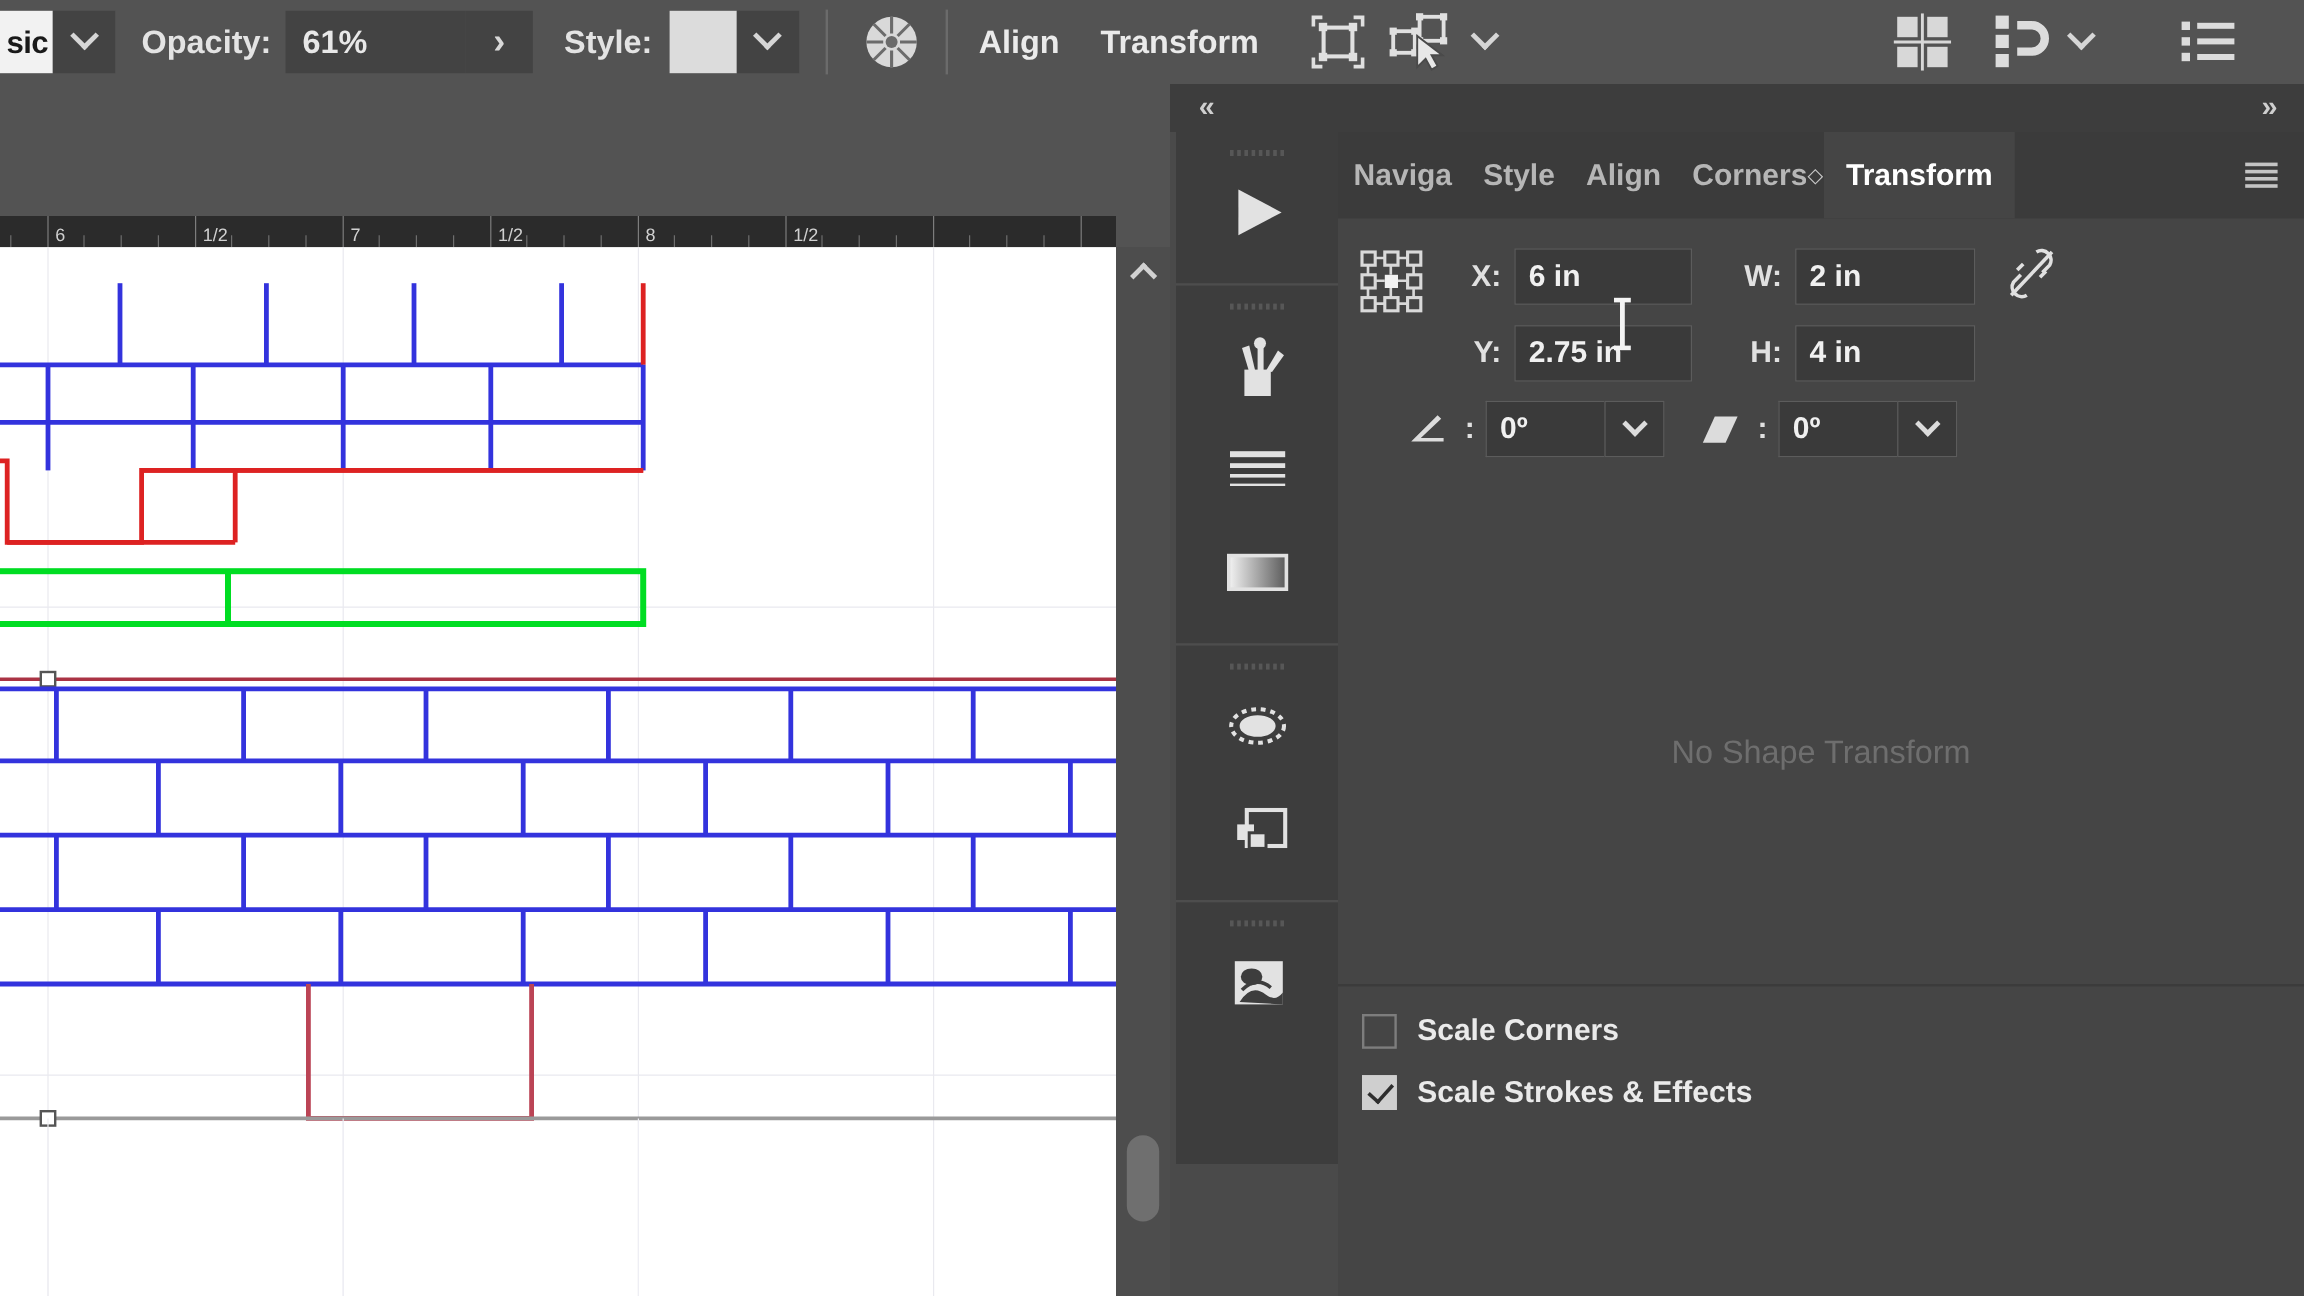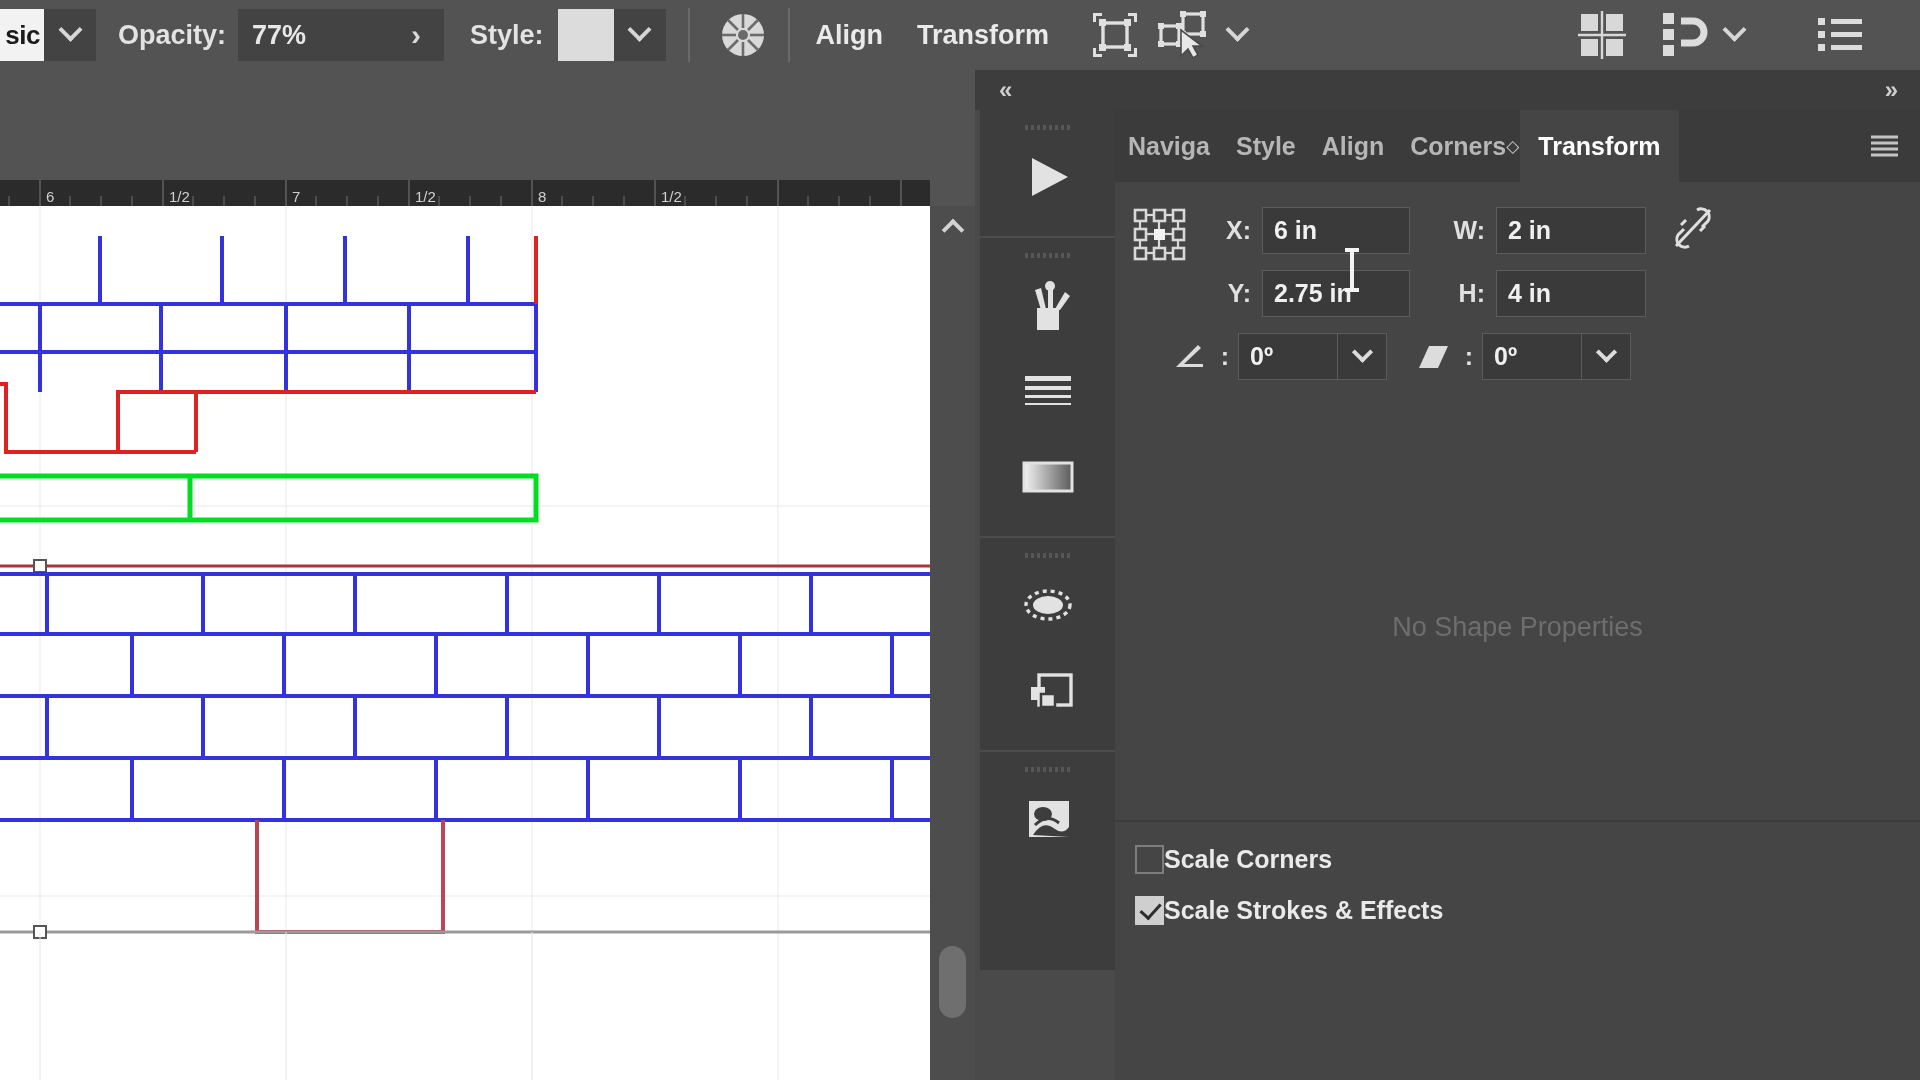--- a/index.html
+++ b/index.html
@@ -181,21 +181,21 @@
   .linkicon { margin-left: 26px; }
 
   .no-shape {
     position: absolute; left: 0; top: 430px; width: 805px;
     text-align: center; color: #6e6e6e; font-size: 27px;
   }
   .divider-line {
     position: absolute; left: 0; width: 805px; height: 2px; background: #3b3b3b;
   }
   .chkrow {
-    position: absolute; left: 20px; display: flex; align-items: center; 
+    position: absolute; left: 20px; display: flex; align-items: center; gap: 17px;
   }
   .chkbox {
     width: 29px; height: 29px; border: 2px solid #7d7d7d; background: #454545;
     display:flex; align-items:center; justify-content:center;
   }
   .chkbox.checked { background: #cfcfcf; border-color: #cfcfcf; }
   .chkbox.checked::after {
     content: ''; display:block; width: 9px; height: 17px;
     border-right: 3px solid #2e2e2e; border-bottom: 3px solid #2e2e2e;
     transform: rotate(42deg) translate(-1px,-2px);
@@ -219,21 +219,21 @@
     <div class="chev-btn">
       <span class="chev"></span>
     </div>
 
     <div style="width:22px"></div>
 
     <div class="lbl">Opacity:</div>
 
     <div style="width:12px"></div>
 
-    <div class="numfield">77%</div>
+    <div class="numfield">61%</div>
 
     <div class="arrow-btn">›</div>
 
     <div style="width:26px"></div>
 
     <div class="lbl">Style:</div>
 
     <div style="width:14px"></div>
 
     <div class="swatch-white"></div>
@@ -731,21 +731,21 @@
           </div>
           <div class="field-lbl" style="width:22px; margin-right:9px;">:</div>
           <div class="tf-combo">
             <div class="tf-input">0º</div>
             <div class="combo-arrow">
               <span></span>
             </div>
           </div>
         </div>
 
-        <div class="no-shape">No Shape Properties</div>
+        <div class="no-shape">No Shape Transform</div>
       </div>
 
       <div class="divider-line" style="top:710px"></div>
 
       <div class="chkrow" style="top:735px">
         <div class="chkbox"></div>
         <div class="chklbl">Scale Corners</div>
       </div>
 
       <div class="chkrow" style="top:786px">

